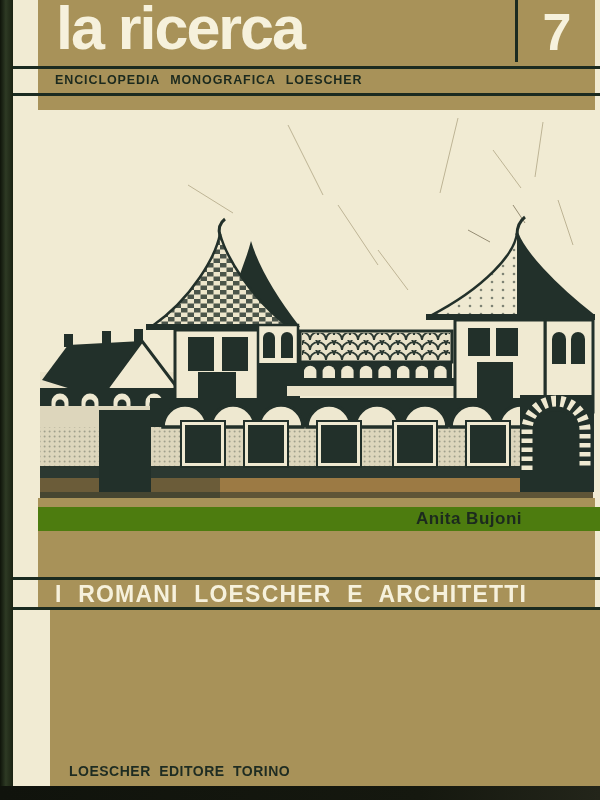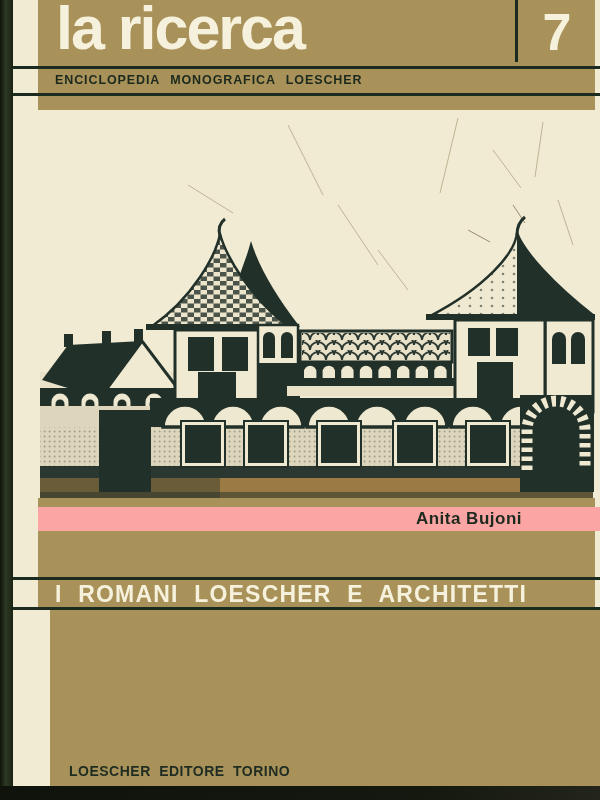--- a/index.html
+++ b/index.html
@@ -17,21 +17,21 @@
         color:#f6f1dc;font-size:52px;font-weight:700;line-height:56px;}
   .rule{position:absolute;left:0;width:600px;height:3px;background:#1b2b20;z-index:4;}
   .rule-a{top:66px;}
   .rule-b{top:93px;}
   .rule-c{top:577px;}
   .rule-d{top:607px;}
   .series-subtitle{position:absolute;left:55px;top:73px;z-index:5;color:#1c2a1e;
         font-size:12.5px;font-weight:700;letter-spacing:0.9px;word-spacing:6px;white-space:nowrap;}
   .art{position:absolute;left:38px;top:110px;width:557px;height:388px;z-index:2;}
   .tan-strip-1{position:absolute;left:38px;top:498px;width:557px;height:9px;background:#a89259;z-index:1;}
-  .author-strip{position:absolute;left:38px;top:507px;width:562px;height:24px;background:#fca5a5;z-index:3;}
+  .author-strip{position:absolute;left:38px;top:507px;width:562px;height:24px;background:#4d7c0f;z-index:3;}
   .author{position:absolute;right:78px;top:0;line-height:24px;color:#1c2a1e;
         font-size:17px;font-weight:700;letter-spacing:0.5px;white-space:nowrap;}
   .tan-mid{position:absolute;left:38px;top:531px;width:557px;height:76px;background:#a89259;z-index:1;}
   .main-title{position:absolute;left:55px;top:582px;z-index:5;color:#f6f1dc;
         font-size:23px;font-weight:700;letter-spacing:1.2px;word-spacing:8px;line-height:24px;white-space:nowrap;}
   .tan-bottom{position:absolute;left:38px;top:610px;width:557px;height:176px;background:#a89259;z-index:1;margin-left:12px;}
   .publisher{position:absolute;left:19px;top:153px;color:#1e2c22;
         font-size:14px;font-weight:700;letter-spacing:0.5px;word-spacing:4px;white-space:nowrap;}
 </style>
 </head>

